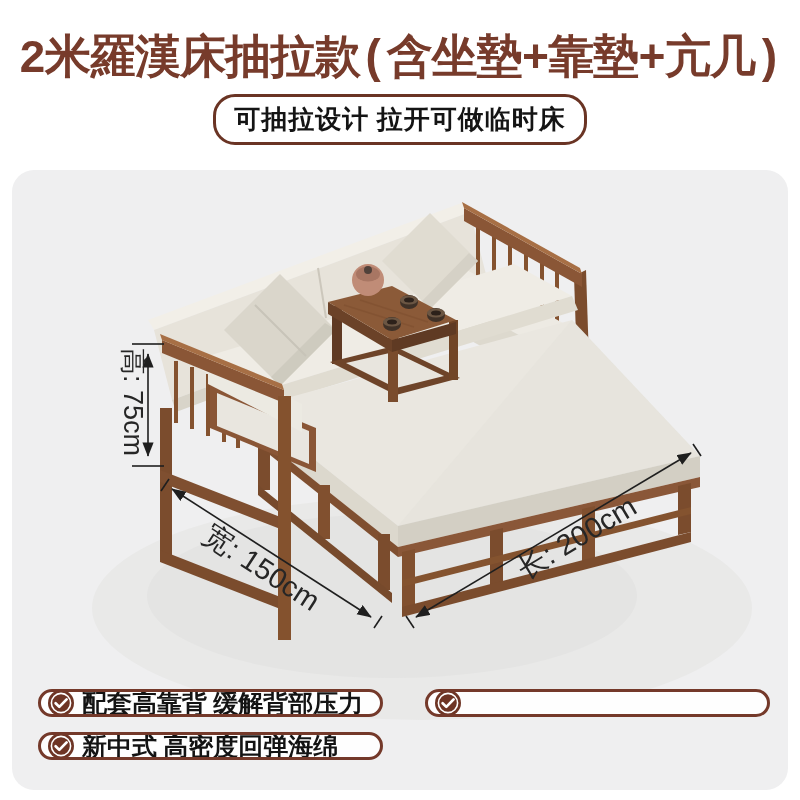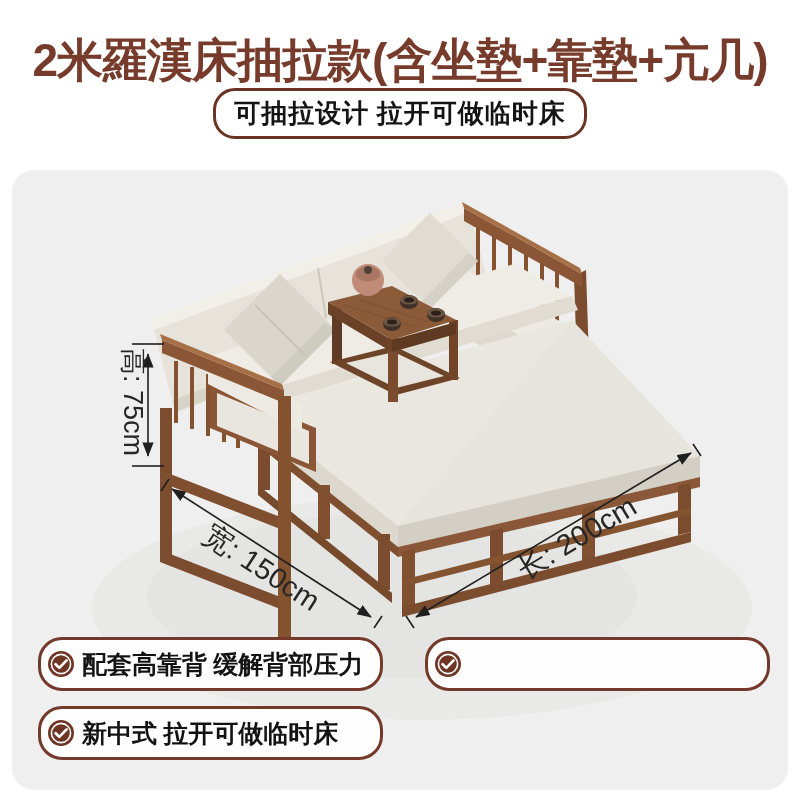--- a/index.html
+++ b/index.html
@@ -2,40 +2,40 @@
 <html><head>
 <meta charset="utf-8">
 <style>
   html,body{margin:0;padding:0;}
   body{
     width:800px;height:800px;position:relative;background:#ffffff;
     font-family:"Liberation Sans",sans-serif;overflow:hidden;
   }
   .header{position:absolute;top:0;left:0;width:800px;text-align:center;}
   .title{
-    margin:34px 0 0 0;font-family:Liberation Sans, sans-serif;font-weight:700;
+    margin:34px 0 0 0;font-family:Liberation Mono, monospace;font-weight:700;
     font-size:46px;line-height:1.15;color:#773b2b;letter-spacing:-1px;white-space:nowrap;text-align:center;
   }
   .badge{
-    display:inline-block;margin-top:1px;padding:5px 18px;
+    display:inline-block;margin-top:7px;padding:5px 18px;
     border:3px solid #6a3424;border-radius:22px;background:#ffffff;
     font-family:"Liberation Serif",serif;font-weight:700;font-size:26px;color:#141414;
     letter-spacing:1px;white-space:nowrap;
   }
   .panel{
     position:absolute;left:12px;top:170px;width:776px;height:620px;
     background:#efeff0;border-radius:22px;
   }
   .scene{position:absolute;inset:0;width:776px;height:620px;}
   .features{
     position:absolute;left:26px;right:18px;bottom:30px;
     display:grid;grid-template-columns:1fr 1fr;column-gap:42px;row-gap:15px;
   }
   .pill{
-    height:54px;border:3px solid #74392a;border-radius:24px;background:#fefefe;
+    height:28px;border:3px solid #74392a;border-radius:24px;background:#fefefe;
     display:flex;align-items:center;gap:7px;padding:0 12px 0 6px;box-sizing:border-box;
     font-family:"Liberation Serif",serif;font-weight:700;font-size:25px;color:#131313;
     white-space:nowrap;overflow:hidden;
   }
   .pill svg{flex:0 0 auto;}
   .dim-text{font-family:"Liberation Sans",sans-serif;fill:#262626;}
 </style>
 </head>
 <body>
 
@@ -200,16 +200,16 @@
         <circle cx="14" cy="14" r="9.6" fill="none" stroke="#ffffff" stroke-width="1.6"></circle>
         <path d="M8.6,14.2 L12.3,17.9 L19.6,10.4" fill="none" stroke="#ffffff" stroke-width="2.7" stroke-linecap="round" stroke-linejoin="round"></path>
       </svg>
     </div>
     <div class="pill">
       <svg width="28" height="28" viewBox="0 0 28 28">
         <circle cx="14" cy="14" r="13" fill="#6e3525"></circle>
         <circle cx="14" cy="14" r="9.6" fill="none" stroke="#ffffff" stroke-width="1.6"></circle>
         <path d="M8.6,14.2 L12.3,17.9 L19.6,10.4" fill="none" stroke="#ffffff" stroke-width="2.7" stroke-linecap="round" stroke-linejoin="round"></path>
       </svg>
-      <span>新中式 拉开可做临时床</span>
+      <span>新中式 高密度回弹海绵</span>
     </div>
   </div>
 </div>
 
 </body></html>

